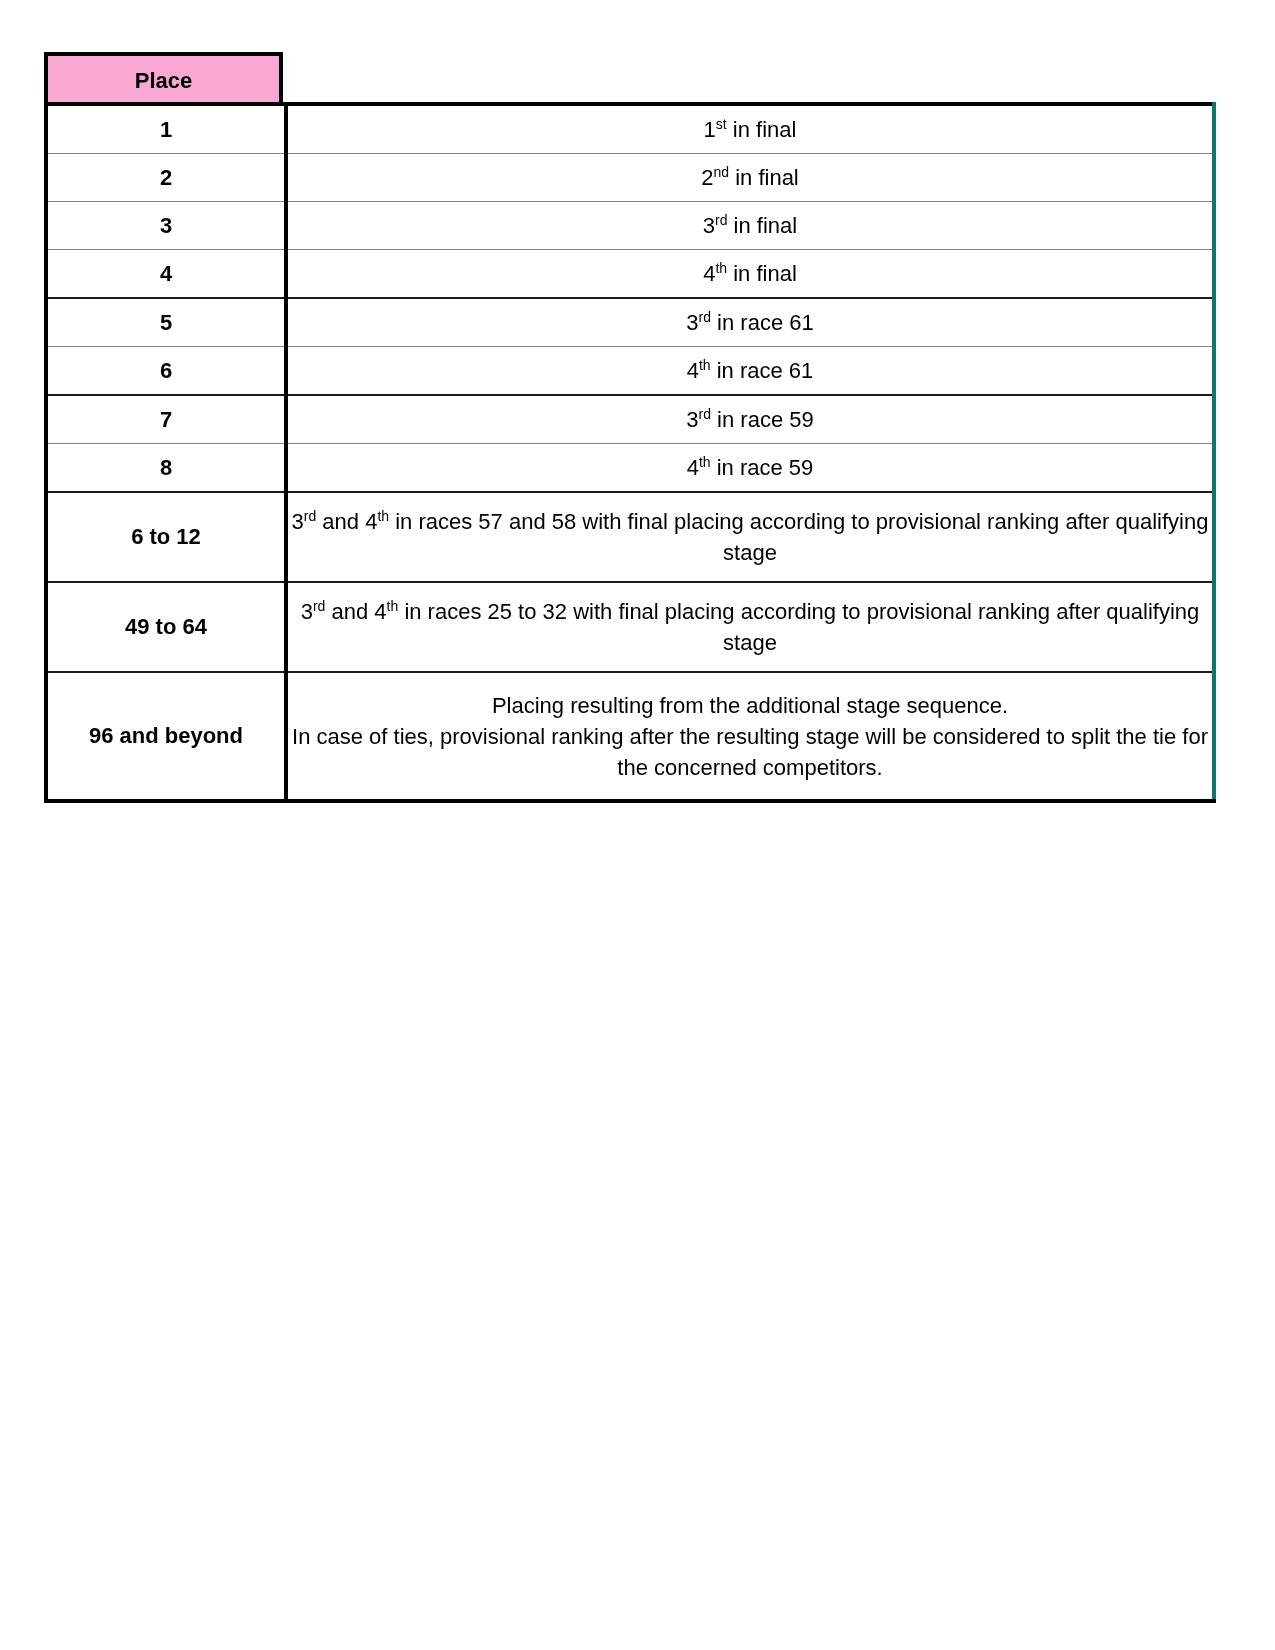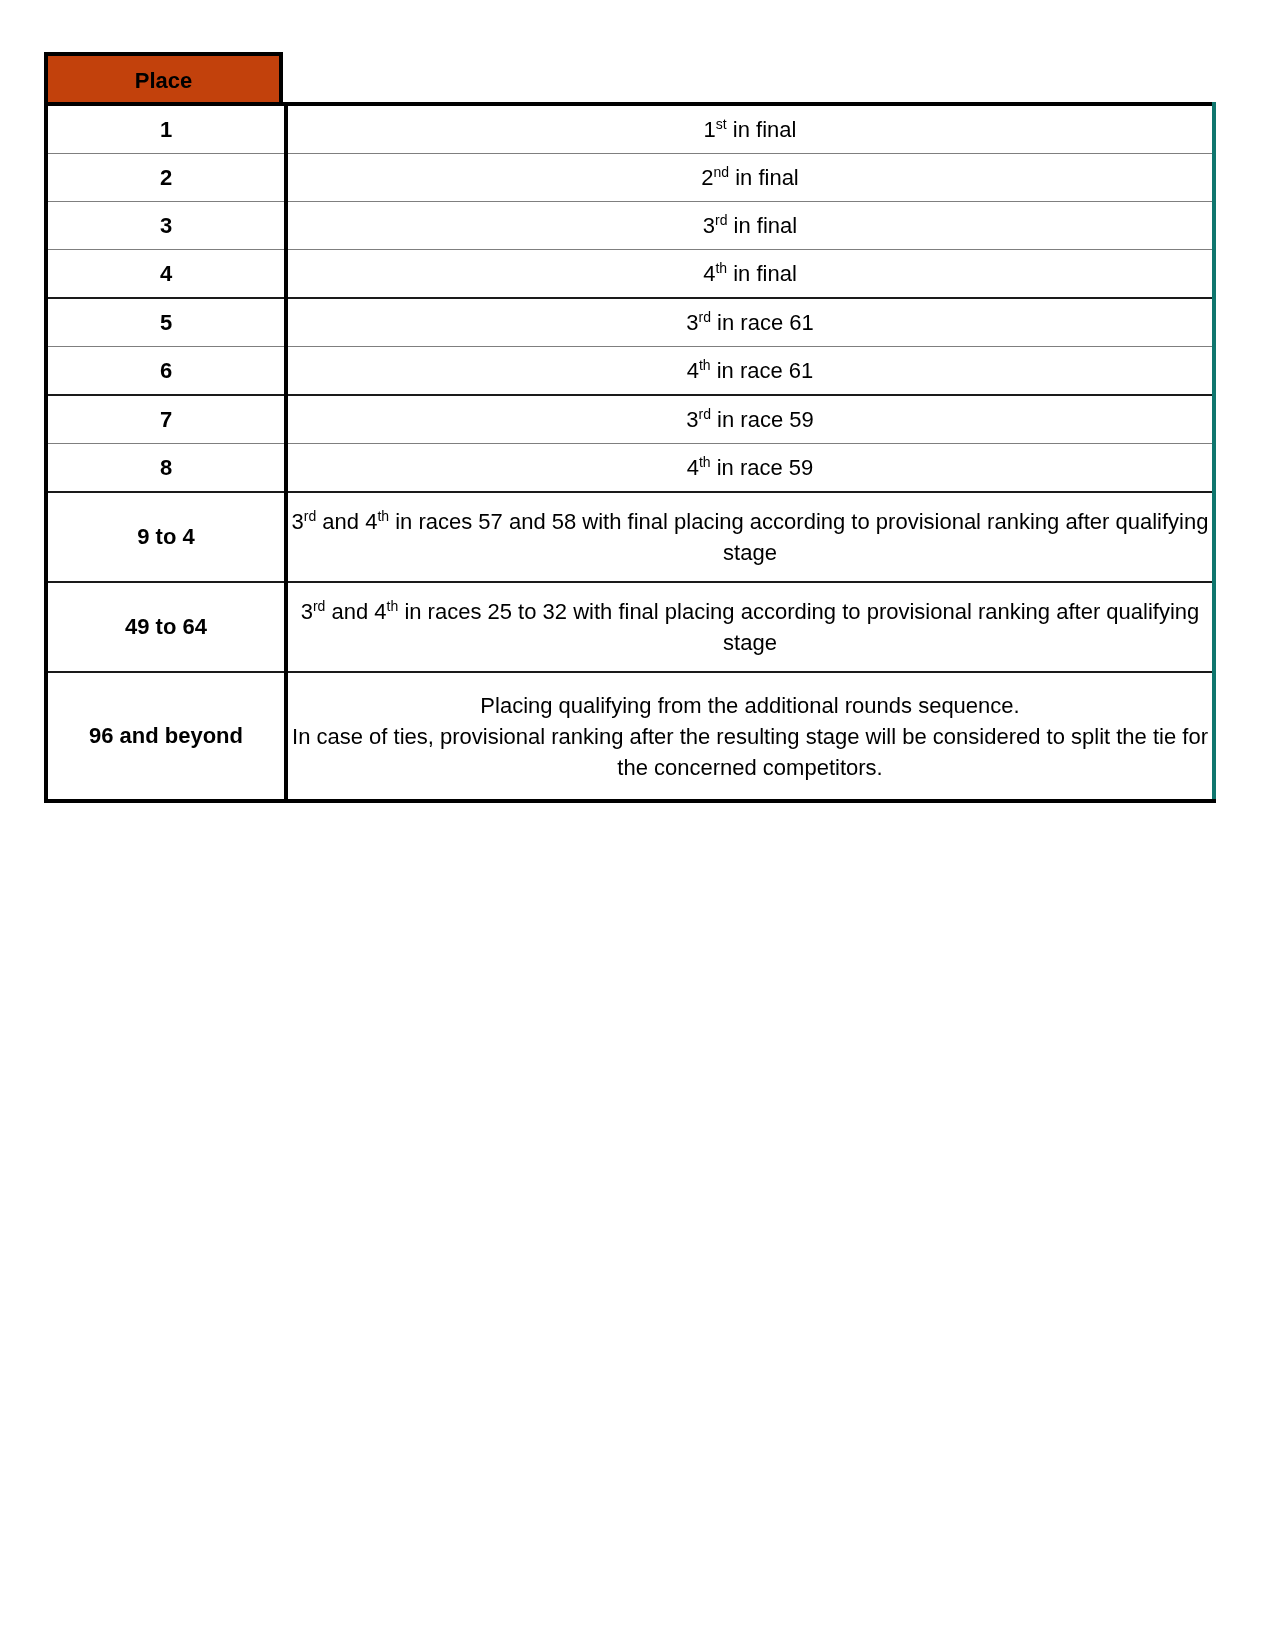--- a/index.html
+++ b/index.html
@@ -2,21 +2,21 @@
 <html><head>
 <meta charset="utf-8">
 <style>
   html, body { margin: 0; padding: 0; background: #ffffff; }
   body { width: 1275px; height: 1650px; position: relative; overflow: hidden;
          font-family: "Liberation Sans", sans-serif; color: #000; }
   .page { position: absolute; left: 0; top: 0; width: 1275px; height: 1650px; }
 
   .hdr { position: absolute; left: 44px; top: 52px; width: 239px; height: 53px;
          box-sizing: border-box; border: 4px solid #000; border-bottom: none;
-         background: #c2410c; display: flex; align-items: center; justify-content: center;
+         background: #f9a8d4; display: flex; align-items: center; justify-content: center;
          font-weight: bold; font-size: 22px; }
 
   table.rank { position: absolute; left: 44px; top: 102px; width: 1172px;
                border-collapse: collapse; table-layout: fixed; }
   table.rank td { padding: 0; text-align: center; vertical-align: middle; }
   table.rank td.place { width: 236px; font-weight: bold; font-size: 22px;
                         border-left: 4px solid #000; border-right: 4px solid #000; }
   table.rank td.desc { font-size: 22px; line-height: 31px; border-right: 4px solid #0f766e;
                        padding: 0 2px; }
   table.rank tr.first td { border-top: 4px solid #000; }
@@ -63,29 +63,29 @@
         </tr>
         <tr class="med h1 ">
           <td class="place">7</td>
           <td class="desc"><span>3</span><sup>rd</sup><span> in race 59</span></td>
         </tr>
         <tr class="thin h1 ">
           <td class="place">8</td>
           <td class="desc"><span>4</span><sup>th</sup><span> in race 59</span></td>
         </tr>
         <tr class="med h2 ">
-          <td class="place">9 to 4</td>
+          <td class="place">6 to 12</td>
           <td class="desc"><span>3</span><sup>rd</sup><span> and 4</span><sup>th</sup><span> in races 57 and 58 with final placing according to provisional ranking after qualifying stage</span></td>
         </tr>
         <tr class="med h2 ">
           <td class="place">49 to 64</td>
           <td class="desc"><span>3</span><sup>rd</sup><span> and 4</span><sup>th</sup><span> in races 25 to 32 with final placing according to provisional ranking after qualifying stage</span></td>
         </tr>
         <tr class="med h3 last">
           <td class="place">96 and beyond</td>
           <td class="desc">
-            <div>Placing qualifying from the additional rounds sequence.</div>
+            <div>Placing resulting from the additional stage sequence.</div>
             <div>In case of ties, provisional ranking after the resulting stage will be considered to split the tie for the concerned competitors.</div>
           </td>
         </tr>
       </tbody>
   </table>
 </div>
 
 </body></html>

